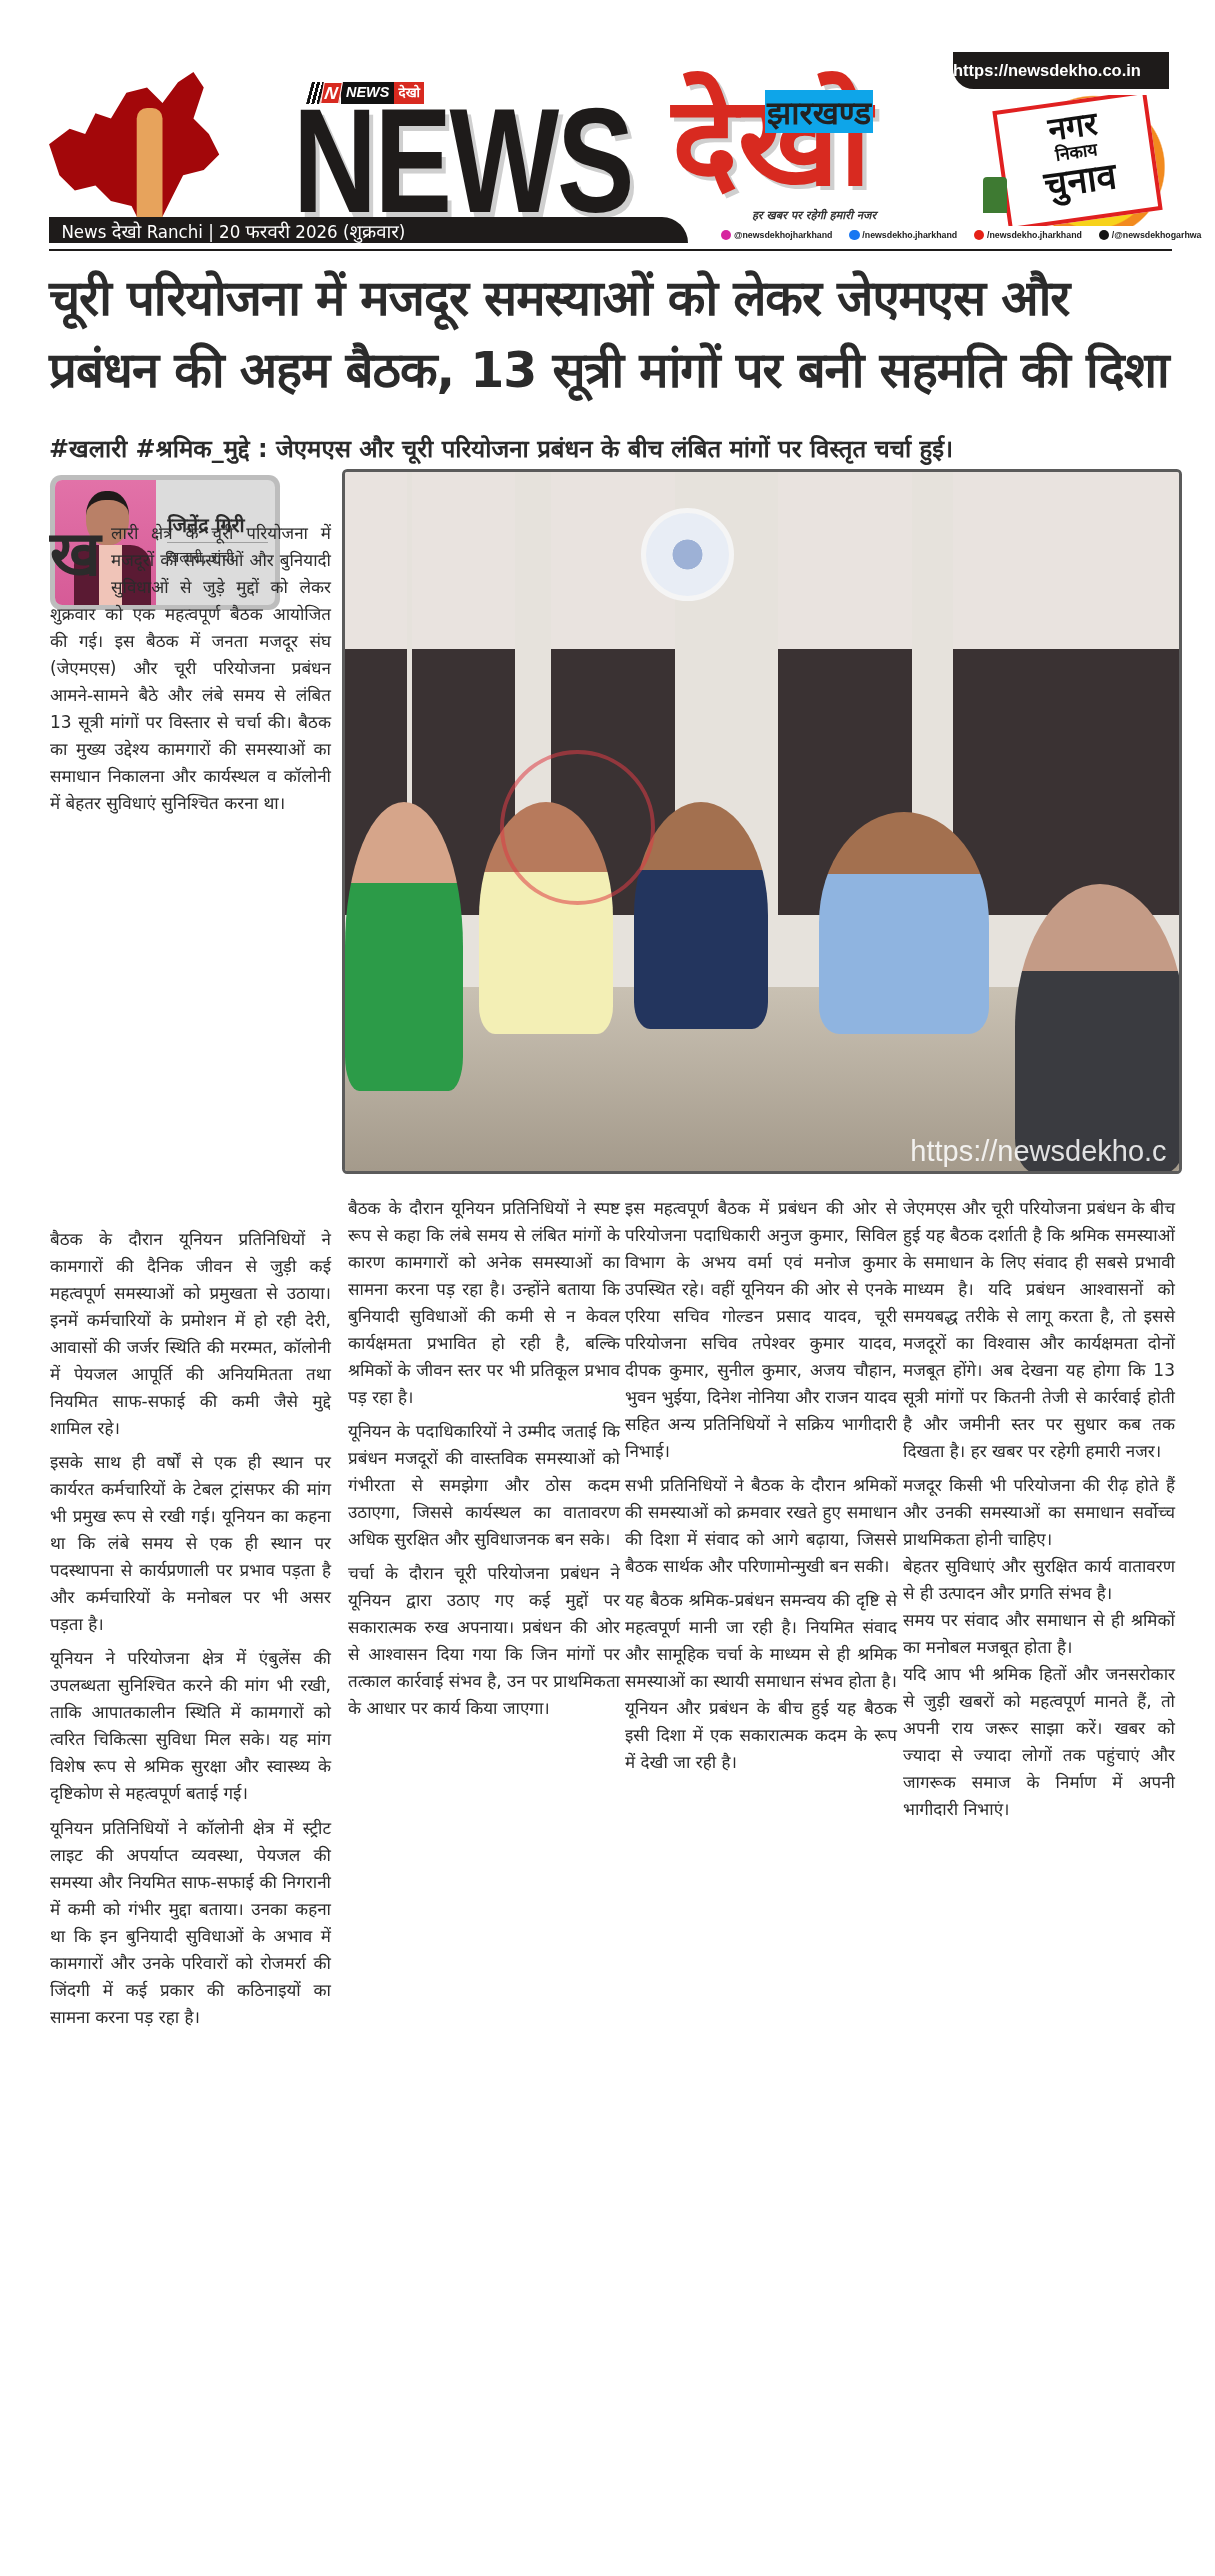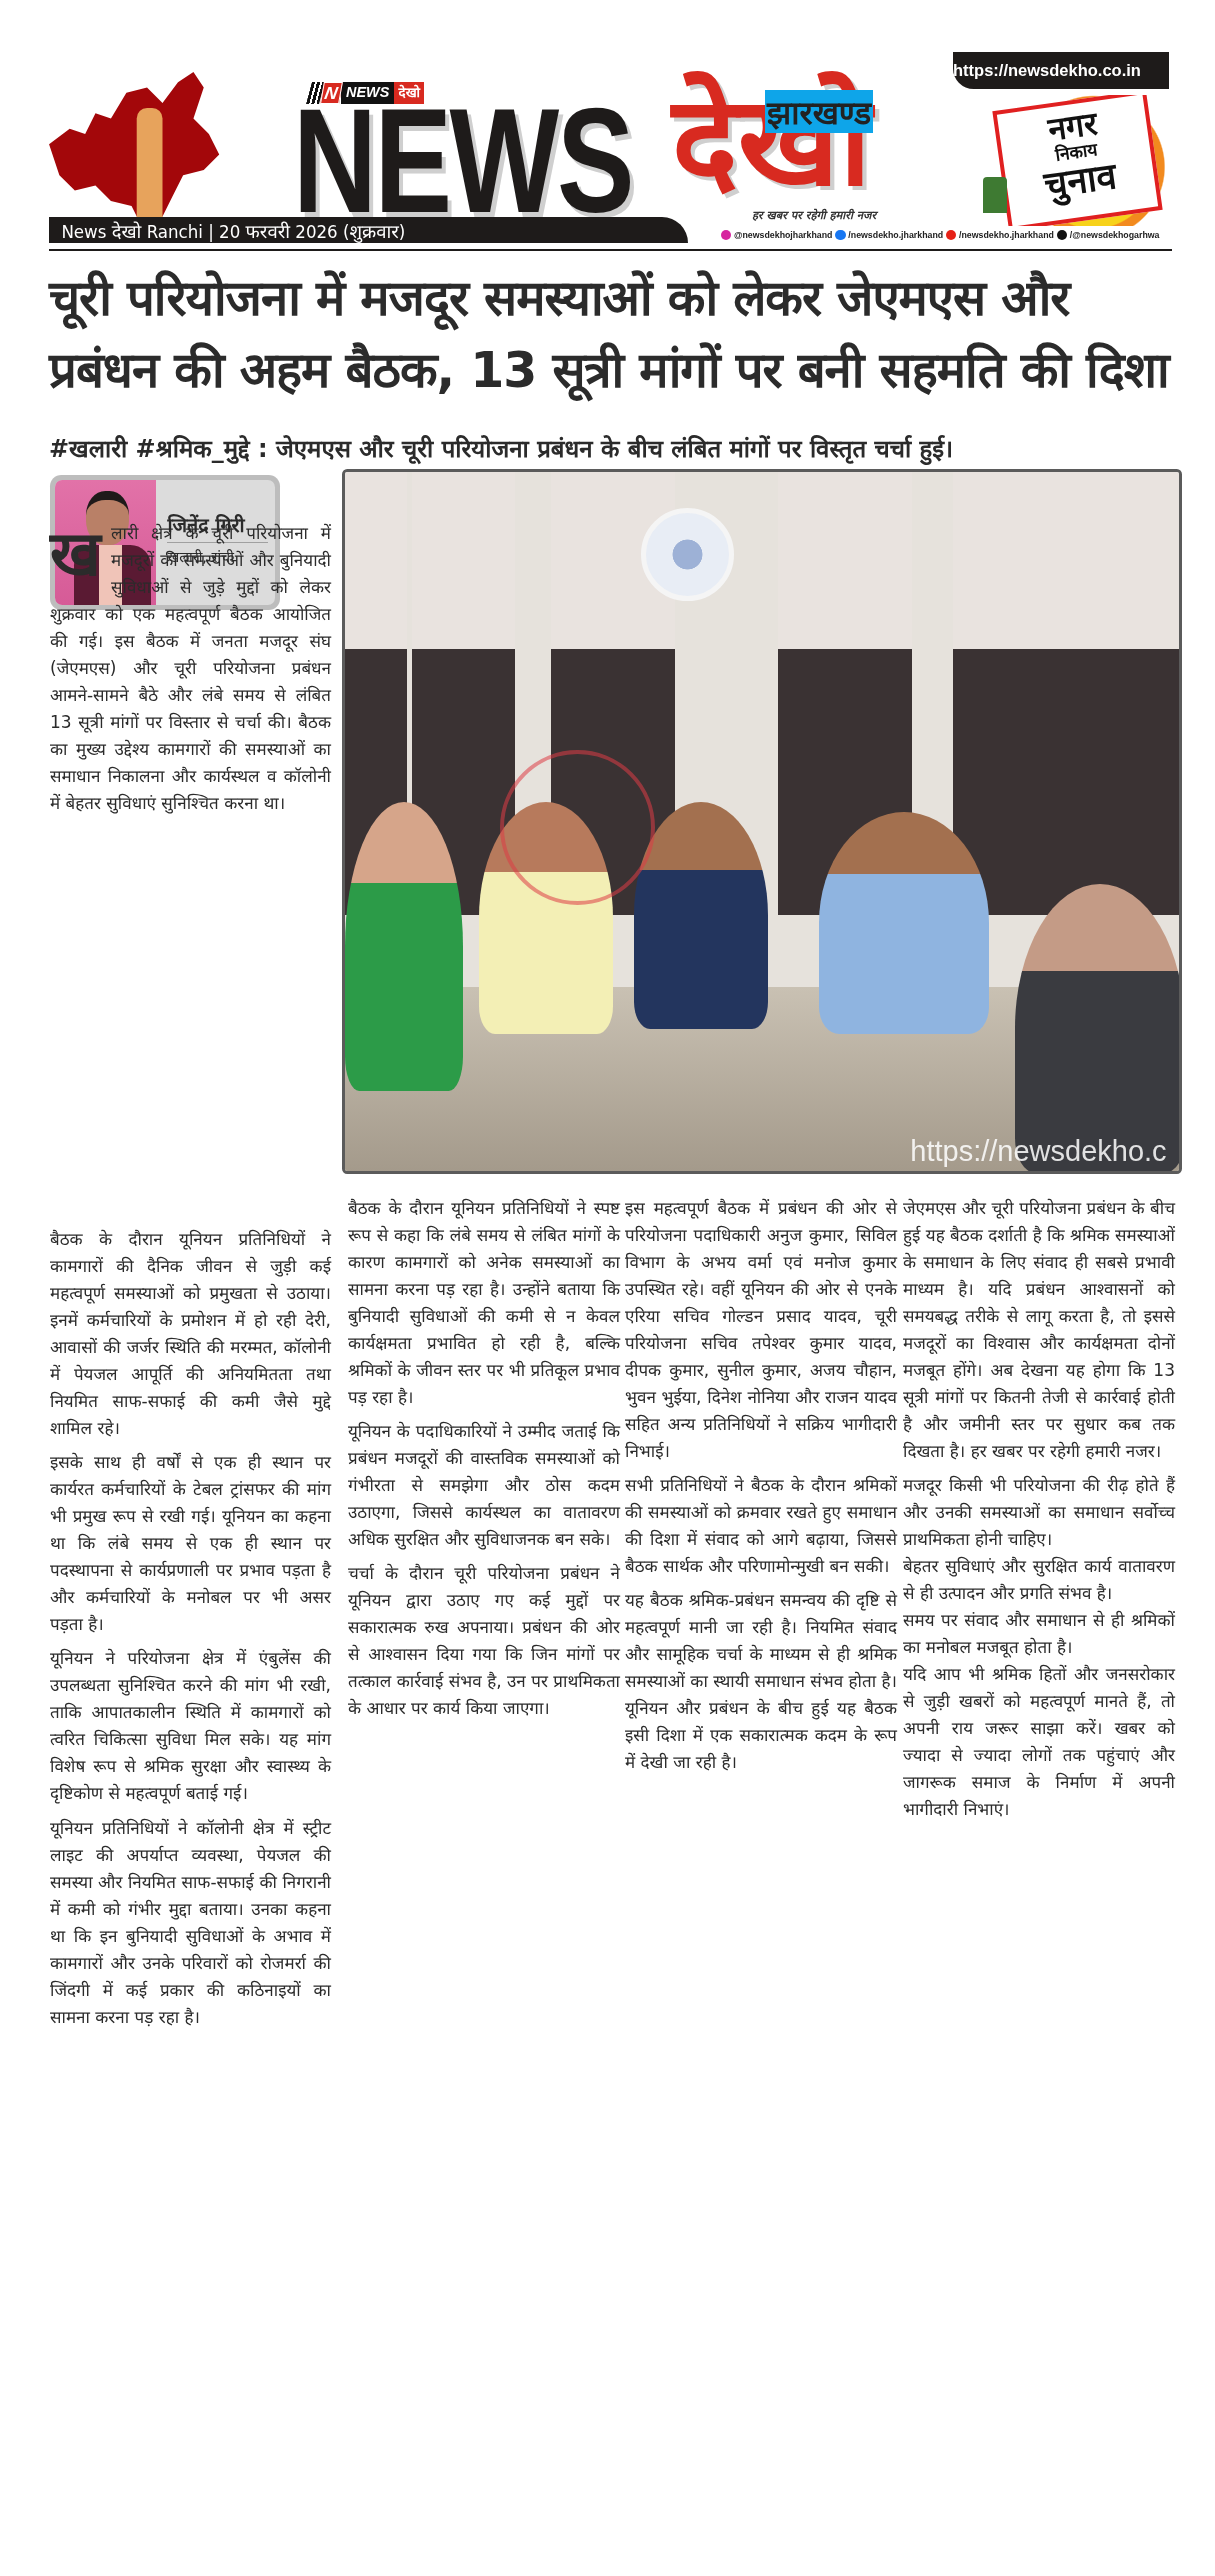--- a/index.html
+++ b/index.html
@@ -19,21 +19,21 @@
   .jharkhand { position: absolute; left: 765px; top: 90px; font-weight: 700; font-size: 32px; color: #222; background: #0ea5e9; padding: 0 2.1px; }
   .tagline { position: absolute; left: 752px; top: 207px; font-style: italic; font-weight: 700; font-size: 11.3px; color: #333; }
   .site-url { position: absolute; left: 953px; top: 52px; width: 216px; height: 37px; background: #1e1b1a; border-bottom-left-radius: 20.6px; color: #fff; font-family: "Liberation Sans", sans-serif; font-weight: 700; font-size: 16.5px; line-height: 37px; padding-right: 9.3px; }
   .election { position: absolute; left: 979px; top: 95px; width: 191px; height: 131px; background: radial-gradient(circle at 60% 55%, #f7d21a 0 45%, #f28a1e 46% 52%, #fff 53%); overflow: hidden; }
   .election .card { position: absolute; left: 20.6px; top: 5.2px; width: 155px; height: 121px; background: #fff; border: 4.1px solid #e02020; transform: rotate(-8deg); text-align: center; padding-top: 5.2px; }
   .election .l1 { font-weight: 700; font-size: 32px; line-height: 34px; color: #111; }
   .election .l2 { font-weight: 700; font-size: 17.5px; line-height: 18.5px; color: #111; }
   .election .l3 { font-weight: 700; font-size: 36px; line-height: 37px; color: #111; }
   .election .tap { position: absolute; left: 4.1px; top: 82px; width: 24px; height: 36px; background: #3e7a32; border-radius: 4.1px 4.1px 0 0; }
   .dateline { position: absolute; left: 49px; top: 217px; width: 639px; height: 26px; background: #1e1b1a; border-top-right-radius: 31px; color: #fff; font-size: 18.5px; line-height: 30px; padding-left: 12.4px; font-family: "DejaVu Sans Condensed", "DejaVu Sans", sans-serif; }
-  .socials { position: absolute; left: 721px; top: 230px; display: flex; gap: 3px; align-items: center; font-family: "Liberation Sans", sans-serif; font-size: 8.8px; font-weight: 700; color: #222; }
+  .socials { position: absolute; left: 721px; top: 230px; display: flex; gap: 17px; align-items: center; font-family: "Liberation Sans", sans-serif; font-size: 8.8px; font-weight: 700; color: #222; }
   .socials .si { display: flex; align-items: center; gap: 2.6px; }
   .socials .ic { width: 10.3px; height: 10.3px; border-radius: 50%; display: inline-block; }
   .rule-top { position: absolute; left: 49px; top: 249px; width: 1123px; height: 2.1px; background: #1e1b1a; }
 
   
   .headline { position: absolute; left: 49px; top: 263px; width: 1133px; font-weight: 700; font-size: 49px; line-height: 72px; color: #2b2b2b; letter-spacing: -1px; }
   .subhead { position: absolute; left: 49px; top: 434px; width: 1133px; font-weight: 700; font-size: 24px; line-height: 31px; color: #2b2b2b; }
 
   
   .author { position: absolute; left: 50px; top: 475px; width: 230px; height: 135px; background: #bdbdbd; border-radius: 11.3px; padding: 5.2px; }

